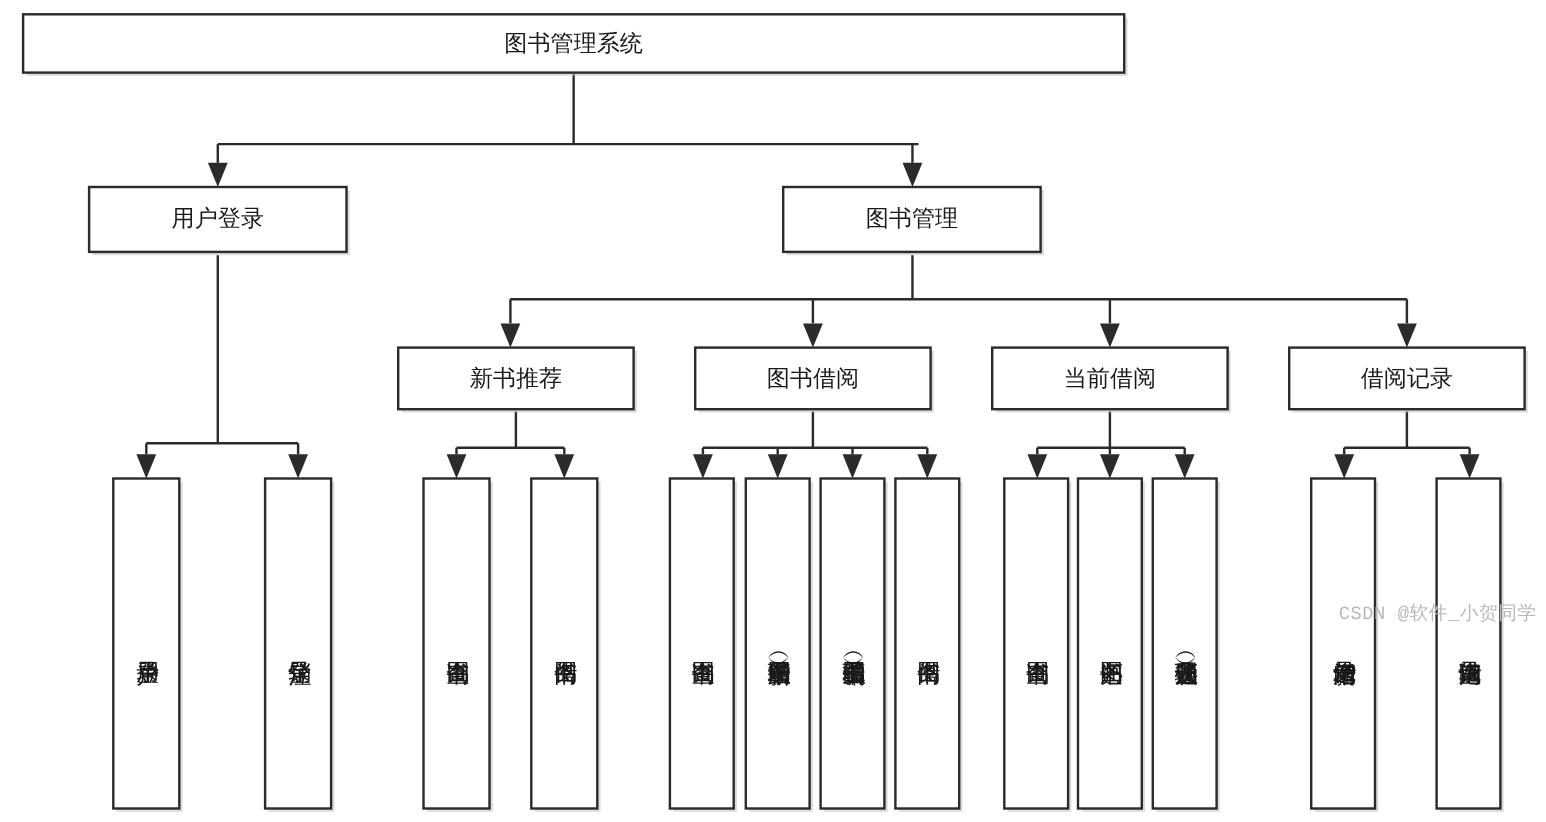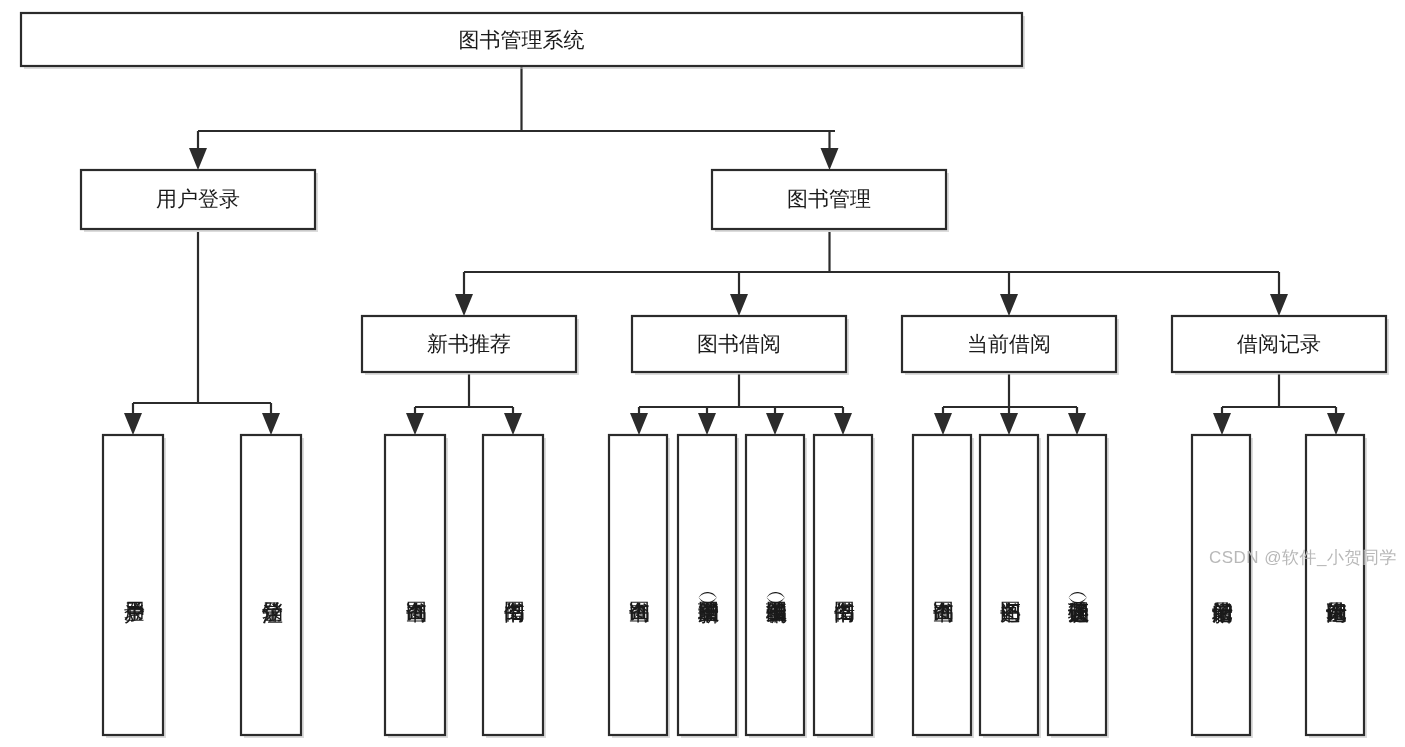--- a/index.html
+++ b/index.html
@@ -59,21 +59,21 @@
     fill: #1a1a1a;
     text-anchor: middle;
     dominant-baseline: middle;
     writing-mode: vertical-rl;
     glyph-orientation-vertical: 0;
   }
   .watermark {
     position: absolute;
     right: 8px;
     bottom: 4px;
-    font-family: Liberation Sans, sans-serif;
+    font-family: Liberation Mono, monospace;
     font-size: 17px;
     color: #b8b8b8;
     letter-spacing: 0.5px;
     white-space: nowrap;
     user-select: none;
     margin-top: 16px;
   }
 </style>
 </head>
 <body>

